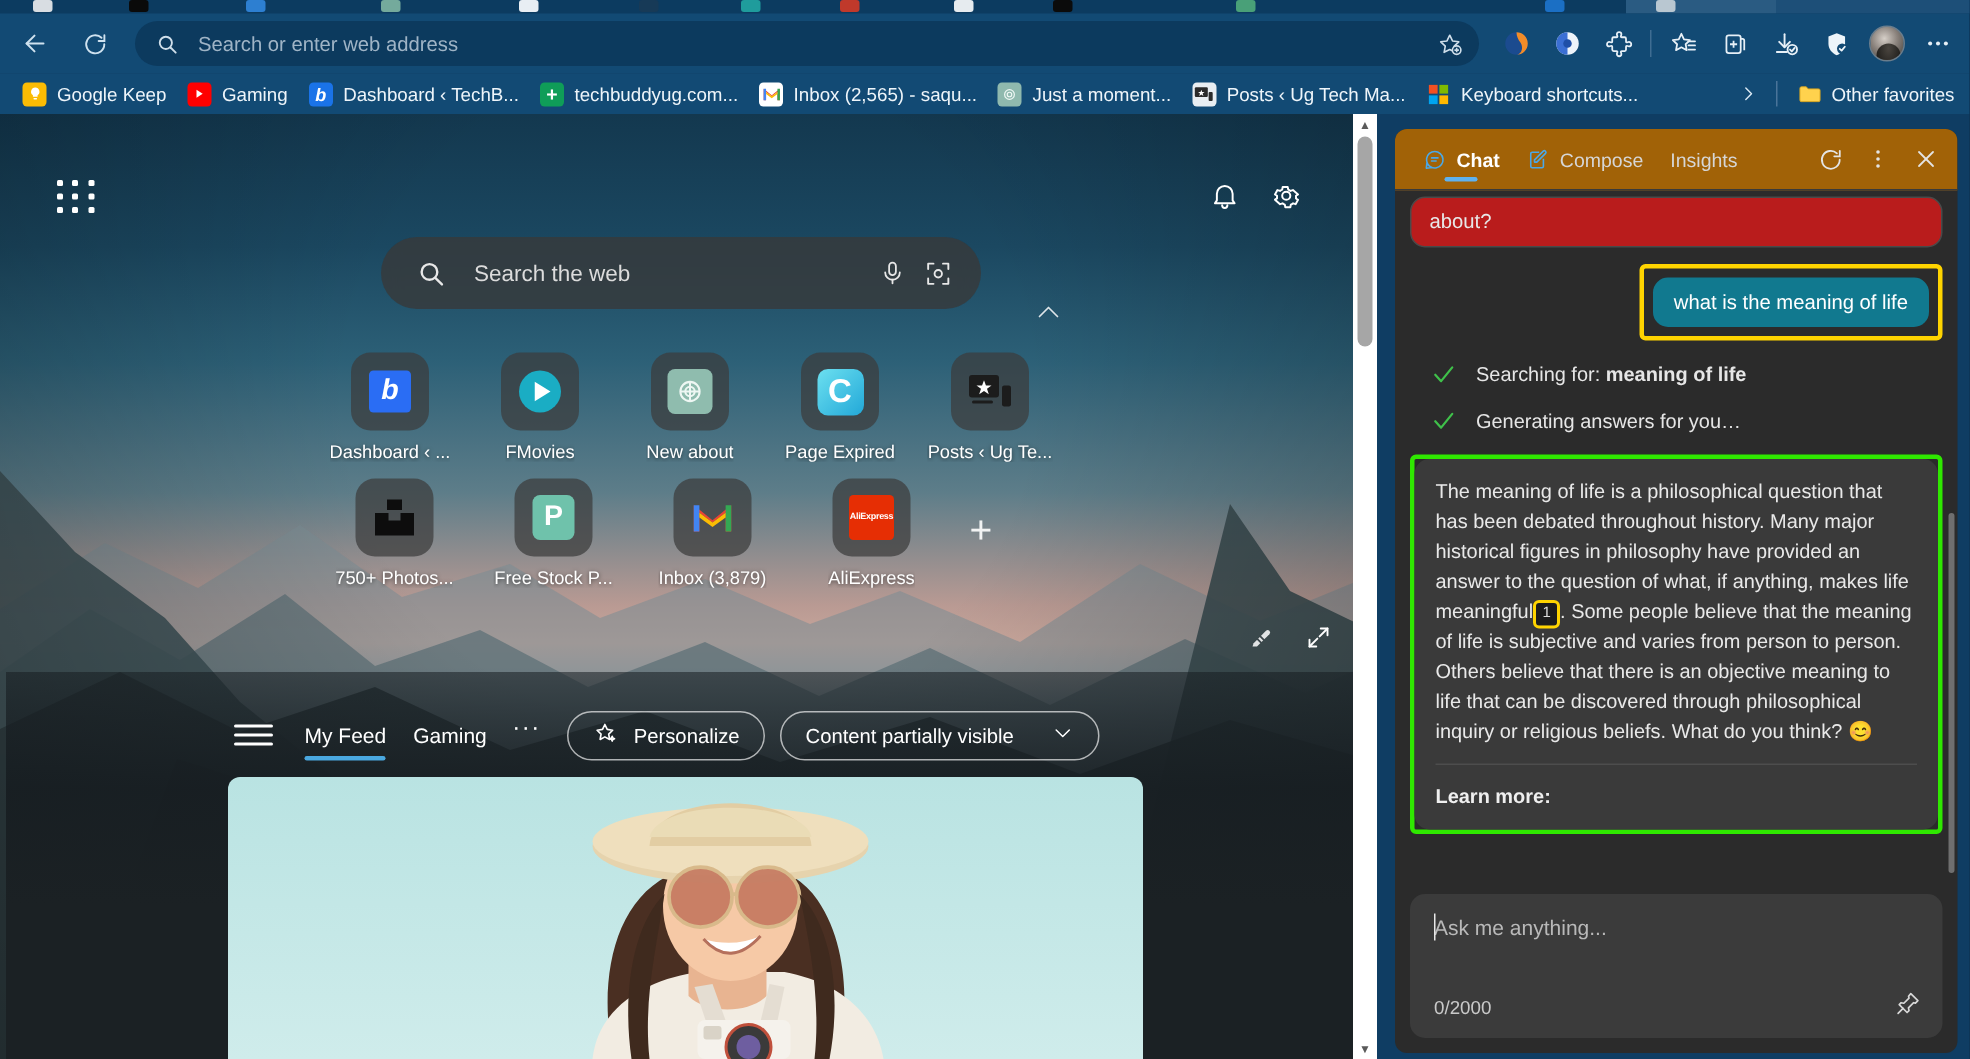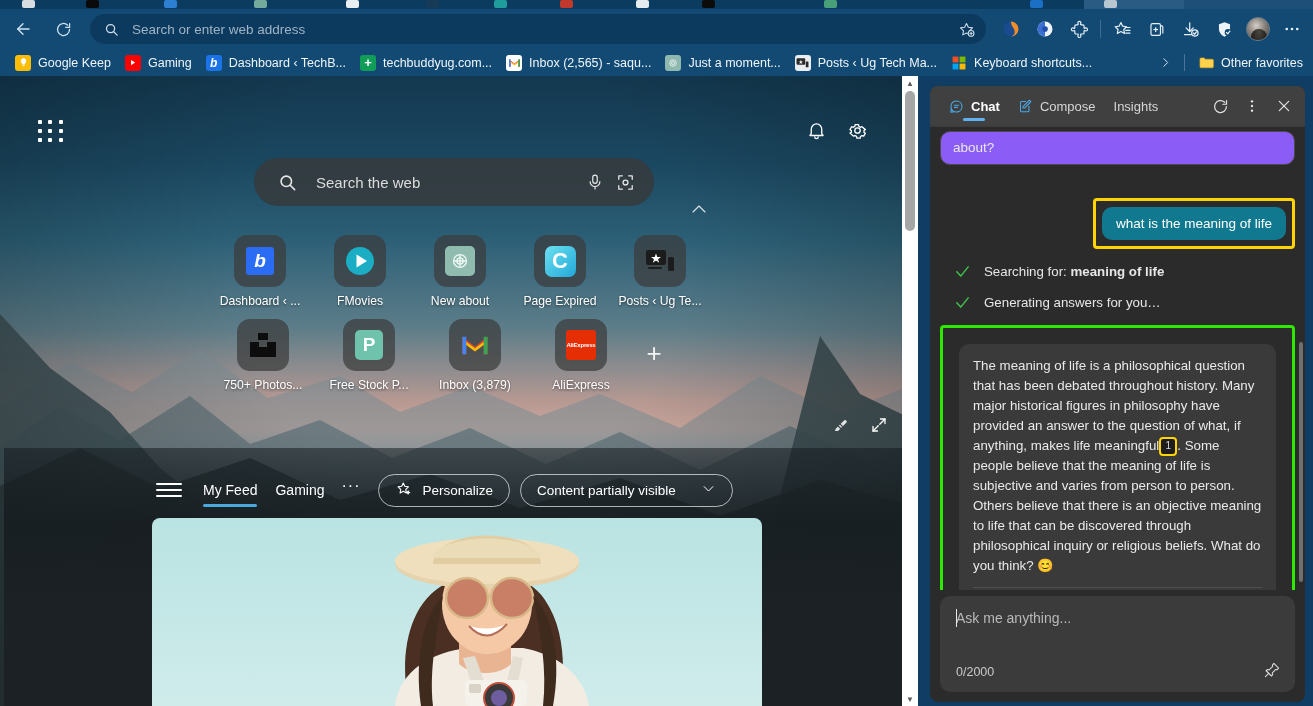--- a/index.html
+++ b/index.html
@@ -194,57 +194,57 @@
   }
 
   
   .sidepanel {
     position: absolute; left: 930px; top: 86px; width: 375px; height: 616px;
     background: #2b2b2b; border-radius: 8px; overflow: hidden;
     display: flex; flex-direction: column;
   }
   .sp-head {
     height: 41px; flex: 0 0 41px; display: flex; align-items: center;
-    padding: 0 6px 0 10px; border-bottom: 1px solid #3a3a3a; background: #404040;
+    padding: 0 6px 0 10px; border-bottom: 1px solid #3a3a3a; background: #a16207;
   }
   .sp-tab {
     display: flex; align-items: center; gap: 7px; padding: 9px 9px 8px;
     color: #d6d6d6; font-size: 13px; position: relative; white-space: nowrap;
   }
   .sp-tab.active { color: #ffffff; font-weight: bold; }
   .sp-tab.active::after {
     content: ""; position: absolute; left: 50%; transform: translateX(-50%);
     bottom: 1px; width: 22px; height: 3px; background: #5fb2ef; border-radius: 2px;
   }
   .sp-tab .tabic { color: #4aa8e8; display: flex; }
   .sp-head-right { margin-left: auto; display: flex; align-items: center; gap: 2px; }
   .sp-hbtn { width: 30px; height: 30px; display: flex; align-items: center; justify-content: center; color: #e4e4e4; }
 
   .sp-body { position: relative; flex: 1 1 auto; overflow: hidden; padding: 0 10px; }
   .bubble-user-prev {
-    margin-top: 4px; background: #8b5cf6; border: 1px solid #4a4a4a; border-radius: 10px;
+    margin-top: 4px; background: #b91c1c; border: 1px solid #4a4a4a; border-radius: 10px;
     padding: 8px 12px 10px; color: #e8e8e8; font-size: 13.5px; height: 34px; overflow: hidden;
   }
-  .hl-yellow { border: 3px solid #ffd400; border-radius: 4px; margin-top: 22px; }
+  .hl-yellow { border: 3px solid #ffd400; border-radius: 4px; }
   .hl-green  { border: 3px solid #2fe800; border-radius: 4px; }
 
   .userq-wrap {
     margin-top: 11px; display: flex; justify-content: flex-end;
   }
   .userq-hl { padding: 6px; }
   .bubble-user {
     background: #11798f; color: #ffffff; border-radius: 10px;
     padding: 9px 14px; font-size: 13.5px; white-space: nowrap;
   }
   .statusline {
     display: flex; align-items: center; gap: 13px; margin: 14px 0 0 14px;
     color: #e6e6e6; font-size: 13.3px; text-align: right;
   }
   .statusline .chk { color: #3fc04a; display: flex; }
-  .answer-hl { margin-top: 14px; padding: 16px; }
+  .answer-hl { margin-top: 14px; padding: 0; }
   .bubble-bot {
     background: #3a3a3a; border-radius: 10px; padding: 12px 14px 0;
     color: #e9e9e9; font-size: 13.3px; line-height: 20px;
   }
   .cite {
     display: inline-flex; align-items: center; justify-content: center;
     min-width: 14px; height: 15px; background: #1d1d1d; color: #dcdcdc;
     font-size: 10px; border-radius: 2px; padding: 0 3px; vertical-align: 1px;
     outline: 2px solid #ffd400; margin: 0 2px;
   }

